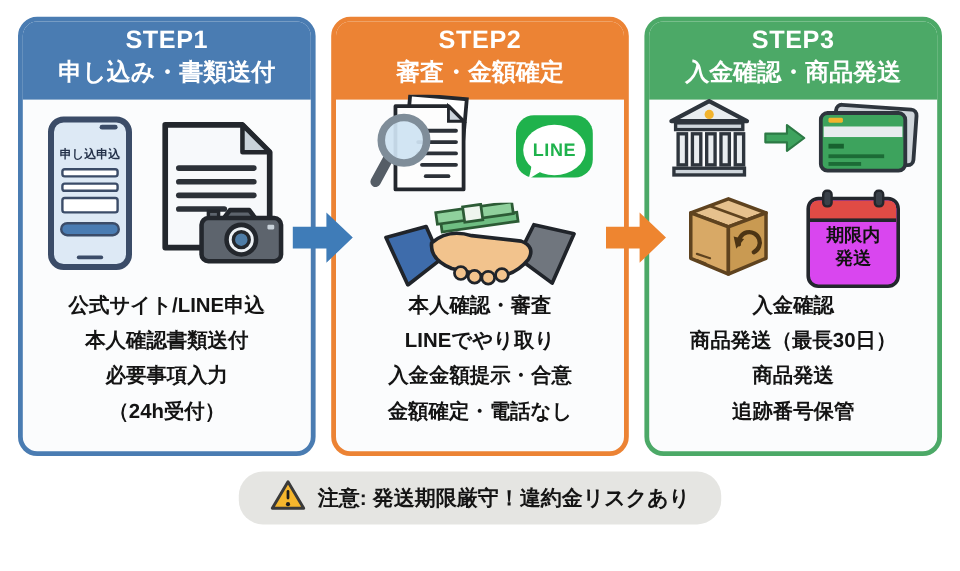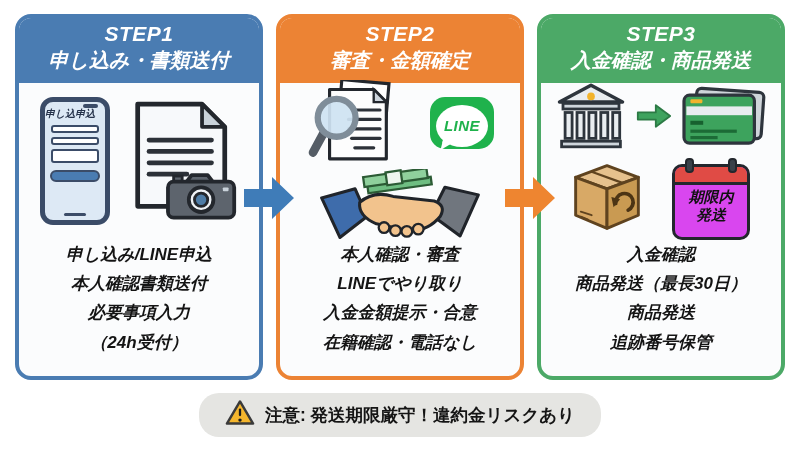--- a/index.html
+++ b/index.html
@@ -10,21 +10,21 @@
   }
   .page-title {
     margin:0; padding-top:11px; text-align:center;
     font-size:25px; line-height:1.25; font-weight:800; color:#0d0d0d; letter-spacing:.3px;
   }
   
   .cards { display:flex; justify-content:center; gap:13px; margin-top:14px; position:relative; }
   .card {
     width:248px; height:366px; background:#fbfcfd;
     border:4px solid var(--accent,#888); border-radius:16px; overflow:hidden;
-    display:flex; flex-direction:column;font-style:italic;
+    display:flex; flex-direction:column;
   }
   .card-head { background:var(--accent,#888); color:#fff; text-align:center; padding:5px 2px 9px; margin:-1px -1px 0; }
   .step-label { font-size:21px; font-weight:800; letter-spacing:.5px; }
   .step-title { font-size:20px; font-weight:800; margin-top:1px; }
   .icons { height:156px; display:flex; align-items:center; justify-content:center; }
   .body-text { text-align:center; font-size:17px; font-weight:700; color:#141414; line-height:1.72; margin-top:1px; }
 
   
   .flow-arrow { position:absolute; top:161px; width:54px; height:46px; z-index:5; }
   .flow-arrow svg { display:block; }
@@ -32,21 +32,21 @@
   .flow-arrow.a1 { left:242px; }
   .flow-arrow.a2 { left:503px; }
 
   
   .icons1 { gap:22px; }
   .phone {
     width:70px; height:128px; background:#dde9f5; border:5px solid #3b4c68; border-radius:13px;
     position:relative; flex:0 0 auto;
   }
   .phone-notch { position:absolute; top:2px; right:7px; width:15px; height:4px; background:#3b4c68; border-radius:2px; }
-  .phone-screen-title { font-size:10px; font-weight:800; color:#25324a; margin-top:5px; white-space:nowrap; }
+  .phone-screen-title { font-size:10px; font-weight:800; color:#25324a; text-align:center; margin-top:20px; white-space:nowrap; }
   .phone-field { margin:4px 6px 0; background:#fff; border:2px solid #3b4c68; border-radius:3px; height:8px; }
   .phone-field.f3 { height:14px; }
   .phone-button { margin:7px 5px 0; height:12px; background:var(--accent,#4a7cb2); border:2px solid #3b4c68; border-radius:8px; }
   .phone-homebar { position:absolute; bottom:4px; left:50%; transform:translateX(-50%); width:22px; height:3px; background:#3b4c68; border-radius:2px; }
 
   
   .icons2 { flex-direction:column; gap:3px; }
   .icons2 .row1 { display:flex; align-items:center; gap:28px; }
   .line-logo { width:64px; height:52px; border-radius:15px; background:var(--brand,#1db446); position:relative; flex:0 0 auto; }
   .line-bubble {
@@ -115,21 +115,21 @@
             <rect x="44" y="82" width="9" height="7" fill="#5d646d" stroke="#23272d" stroke-width="3"></rect>
             <path d="M57 89 l6 -8 h17 l6 8 z" fill="#5d646d" stroke="#23272d" stroke-width="4" stroke-linejoin="round"></path>
             <rect x="38" y="88" width="70" height="38" rx="6" fill="#5d646d" stroke="#23272d" stroke-width="4"></rect>
             <circle cx="73" cy="107" r="13" fill="#eef2f6" stroke="#23272d" stroke-width="4"></circle>
             <circle cx="73" cy="107" r="7" fill="#4e7ca6" stroke="#23272d" stroke-width="3"></circle>
             <rect x="96" y="94" width="6" height="4" rx="1" fill="#c9d2da"></rect>
           </svg>
         </span>
       </div>
       <div class="body-text">
-        <div>申し込み/LINE申込</div>
+        <div>公式サイト/LINE申込</div>
         <div>本人確認書類送付</div>
         <div>必要事項入力</div>
         <div>（24h受付）</div>
       </div>
     </section>
 
     <section class="card" style="--accent: #ec8334;">
       <header class="card-head">
         <div class="step-label">STEP2</div>
         <div class="step-title">審査・金額確定</div>
@@ -174,21 +174,21 @@
                 <circle cx="114" cy="82" r="7"></circle>
                 <circle cx="129" cy="79" r="7"></circle>
             </g>
           </svg>
         </span>
       </div>
       <div class="body-text">
         <div>本人確認・審査</div>
         <div>LINEでやり取り</div>
         <div>入金金額提示・合意</div>
-        <div>在籍確認・電話なし</div>
+        <div>金額確定・電話なし</div>
       </div>
     </section>
 
     <section class="card" style="--accent: #4ca967;">
       <header class="card-head">
         <div class="step-label">STEP3</div>
         <div class="step-title">入金確認・商品発送</div>
       </header>
       <div class="icons icons3">
         <div class="row row1">

